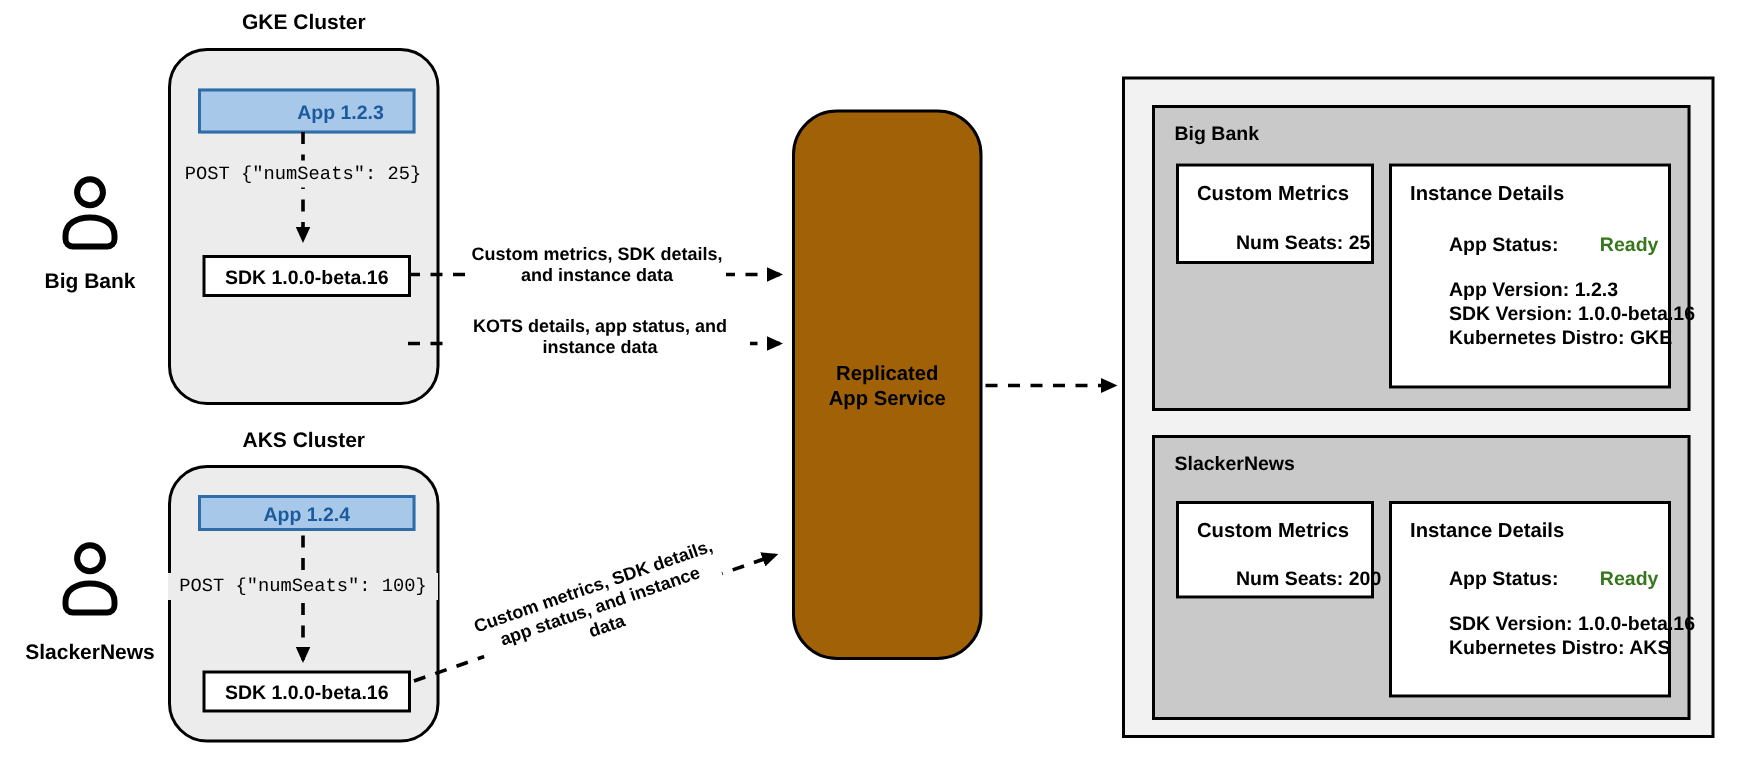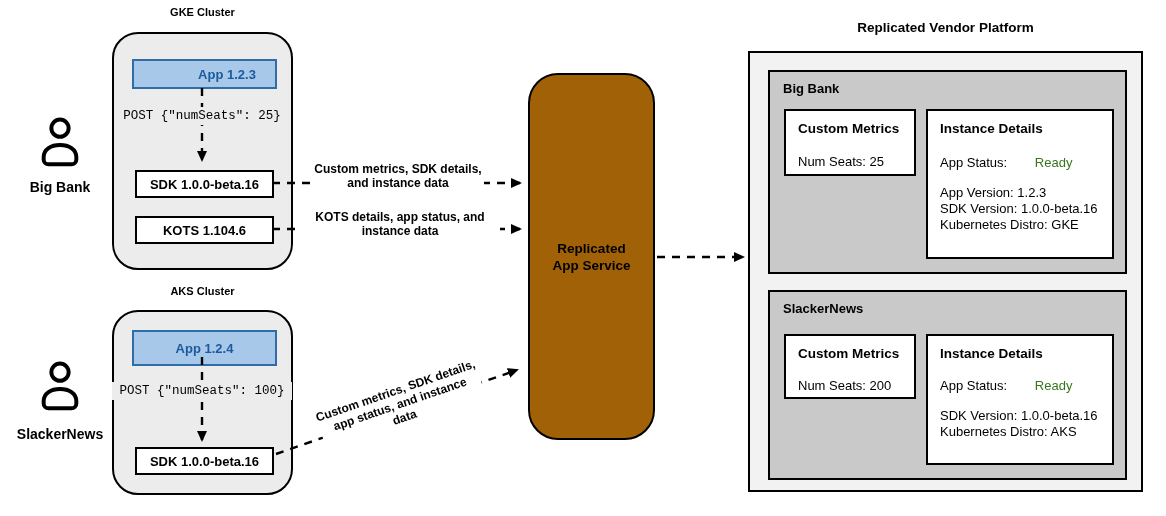--- a/index.html
+++ b/index.html
@@ -5,21 +5,21 @@
   * { margin:0; padding:0; box-sizing:border-box; }
   html,body { background:#fff; }
   .canvas {
     position:relative; width:1166px; height:516px; background:#fff;
     font-family:"Liberation Sans", sans-serif; overflow:hidden;
   }
   .abs { position:absolute; }
 
   
   .cluster { background:#ececec; border:2px solid #000; border-radius:26px; }
-  .cluster-title { font-weight:bold; font-size:11px; text-align:center; color:#000; }
+  .cluster-title { font-weight:bold; font-size:14px; text-align:center; color:#000; }
 
   .app-box {
     background:#a8c8ea; border:2px solid #2f6da8; color:#1b5a9c;
     font-weight:bold; font-size:13px; display:flex; align-items:center; justify-content:center;
   }
   .comp-box {
     background:#fff; border:2px solid #000; color:#000;
     font-weight:bold; font-size:13px; display:flex; align-items:center; justify-content:center;
   }
   .post-label {
@@ -41,21 +41,21 @@
     font-weight:bold; font-size:13.5px; color:#000;
   }
   .service-box .inner { width:84px; line-height:17px; }
 
   .platform-title { font-weight:bold; font-size:13.5px; text-align:center; color:#000; }
   .platform-box { background:#f2f2f2; border:2px solid #000; }
   .panel { position:absolute; background:#c9c9c9; border:2px solid #000; }
   .panel-name { position:absolute; left:13px; top:9px; font-weight:bold; font-size:13px; color:#000; }
   .white-box { position:absolute; background:#fff; border:2px solid #000; }
   .wb-title { position:absolute; left:12px; top:10px; font-weight:bold; font-size:13.5px; color:#000; white-space:nowrap; }
-  .wb-line { font-weight:normal; font-size:13px; color:#000; white-space:nowrap; }
+  .wb-line { font-weight:bold; font-size:13px; color:#000; white-space:nowrap;margin-left:26px; }
   .status-ready { color:#38761d;padding-left:24px; }
   .details-lines { position:absolute; left:12px; line-height:16px; }
 
   svg.overlay { position:absolute; left:0; top:0; z-index:1; pointer-events:none; }
   .person-icon { position:absolute; }
 </style>
 </head>
 <body>
 
 <div class="canvas">
@@ -69,27 +69,26 @@
   <svg class="person-icon" style="left:32px; top:356px;" width="56" height="64" viewBox="0 0 24 26">
     <circle cx="12" cy="6.2" r="3.7" fill="none" stroke="#000" stroke-width="1.7"></circle>
     <path d="M5 18.6 C5 15.2 8.2 13.4 12 13.4 C15.8 13.4 19 15.2 19 18.6 L19 19.6 C19 20.8 18.1 21.7 16.9 21.7 L7.1 21.7 C5.9 21.7 5 20.8 5 19.6 Z" fill="none" stroke="#000" stroke-width="1.7" stroke-linejoin="round"></path>
   </svg>
   <div class="abs actor-label" style="left:4px; top:426px; width:112px;">SlackerNews</div>
 
   <div class="abs cluster-title" style="left:112px; top:6px; width:181px;">GKE Cluster</div>
   <div class="abs cluster" style="left:112px; top:32px; width:181px; height:238px;">
     <div class="abs app-box" style="left:18px; top:25px; width:145px; height:30px;padding-left:45px;">App 1.2.3</div>
     <div class="abs comp-box" style="left:21px; top:136px; width:139px; height:28px;">SDK 1.0.0-beta.16</div>
-    <div class="abs comp-box" style="left:21px; top:182px; width:139px; height:28px;">KOTS 1.104.6</div>
   </div>
   <div class="abs post-label" style="left:116px; top:107px; width:172px; height:18px;">POST {"numSeats": 25}</div>
 
   <div class="abs cluster-title" style="left:112px; top:285px; width:181px;">AKS Cluster</div>
   <div class="abs cluster" style="left:112px; top:310px; width:181px; height:185px;">
-    <div class="abs app-box" style="left:18px; top:18px; width:145px; height:36px;">App 1.2.4</div>
+    <div class="abs app-box" style="left:18px; top:18px; width:145px; height:24px;">App 1.2.4</div>
     <div class="abs comp-box" style="left:21px; top:135px; width:139px; height:28px;">SDK 1.0.0-beta.16</div>
   </div>
   <div class="abs post-label" style="left:112px; top:382px; width:180px; height:18px;">POST {"numSeats": 100}</div>
 
   <svg class="overlay" width="1166" height="516" viewBox="0 0 1166 516">
     <defs>
       <marker id="arr" markerWidth="12" markerHeight="10" refX="9" refY="5" orient="auto" markerUnits="userSpaceOnUse">
         <path d="M0 0 L11 5 L0 10 Z" fill="#000"></path>
       </marker>
     </defs>
@@ -104,21 +103,20 @@
   </svg>
 
   <div class="abs flow-label" style="left:300px; top:210px; width:200px;">KOTS details, app status, and instance data</div>
   <div class="abs flow-label" style="left:312px; top:162px; width:172px;">Custom metrics, SDK details, and instance data</div>
   <div class="abs flow-label" style="left:316px; top:383px; width:168px; transform:rotate(-19deg);">Custom metrics, SDK details, app status, and instance data</div>
 
   <div class="abs service-box" style="left:528px; top:73px; width:127px; height:367px;">
     <div class="inner">Replicated App Service</div>
   </div>
 
-  <div class="abs platform-title" style="left:748px; top:20px; width:395px;">Replicated Vendor Platform</div>
   <div class="abs platform-box" style="left:748px; top:51px; width:395px; height:441px;">
 
     <div class="panel" style="left:18px; top:17px; width:359px; height:204px;">
       <div class="panel-name">Big Bank</div>
       <div class="white-box" style="left:14px; top:37px; width:132px; height:67px;">
         <div class="wb-title">Custom Metrics</div>
         <div class="wb-line abs" style="left:12px; top:43px;">Num Seats: 25</div>
       </div>
       <div class="white-box" style="left:156px; top:37px; width:188px; height:150px;">
         <div class="wb-title">Instance Details</div>

